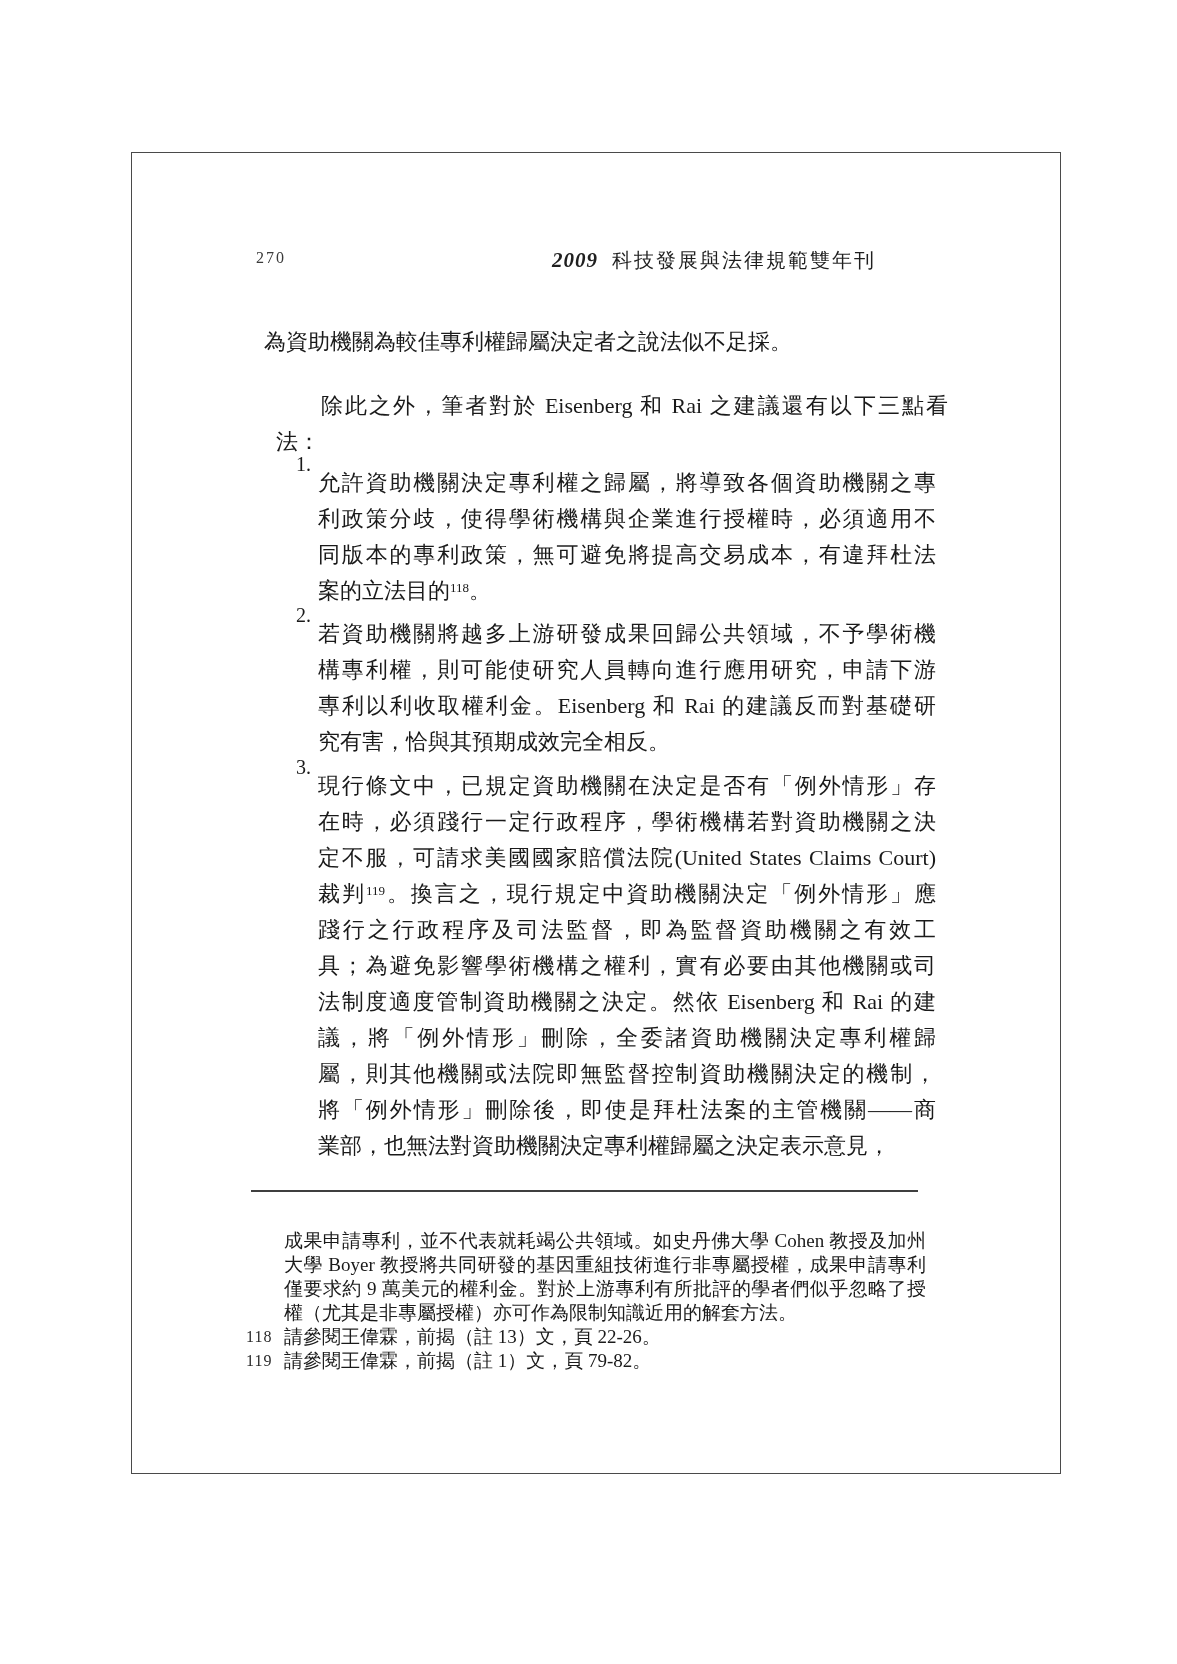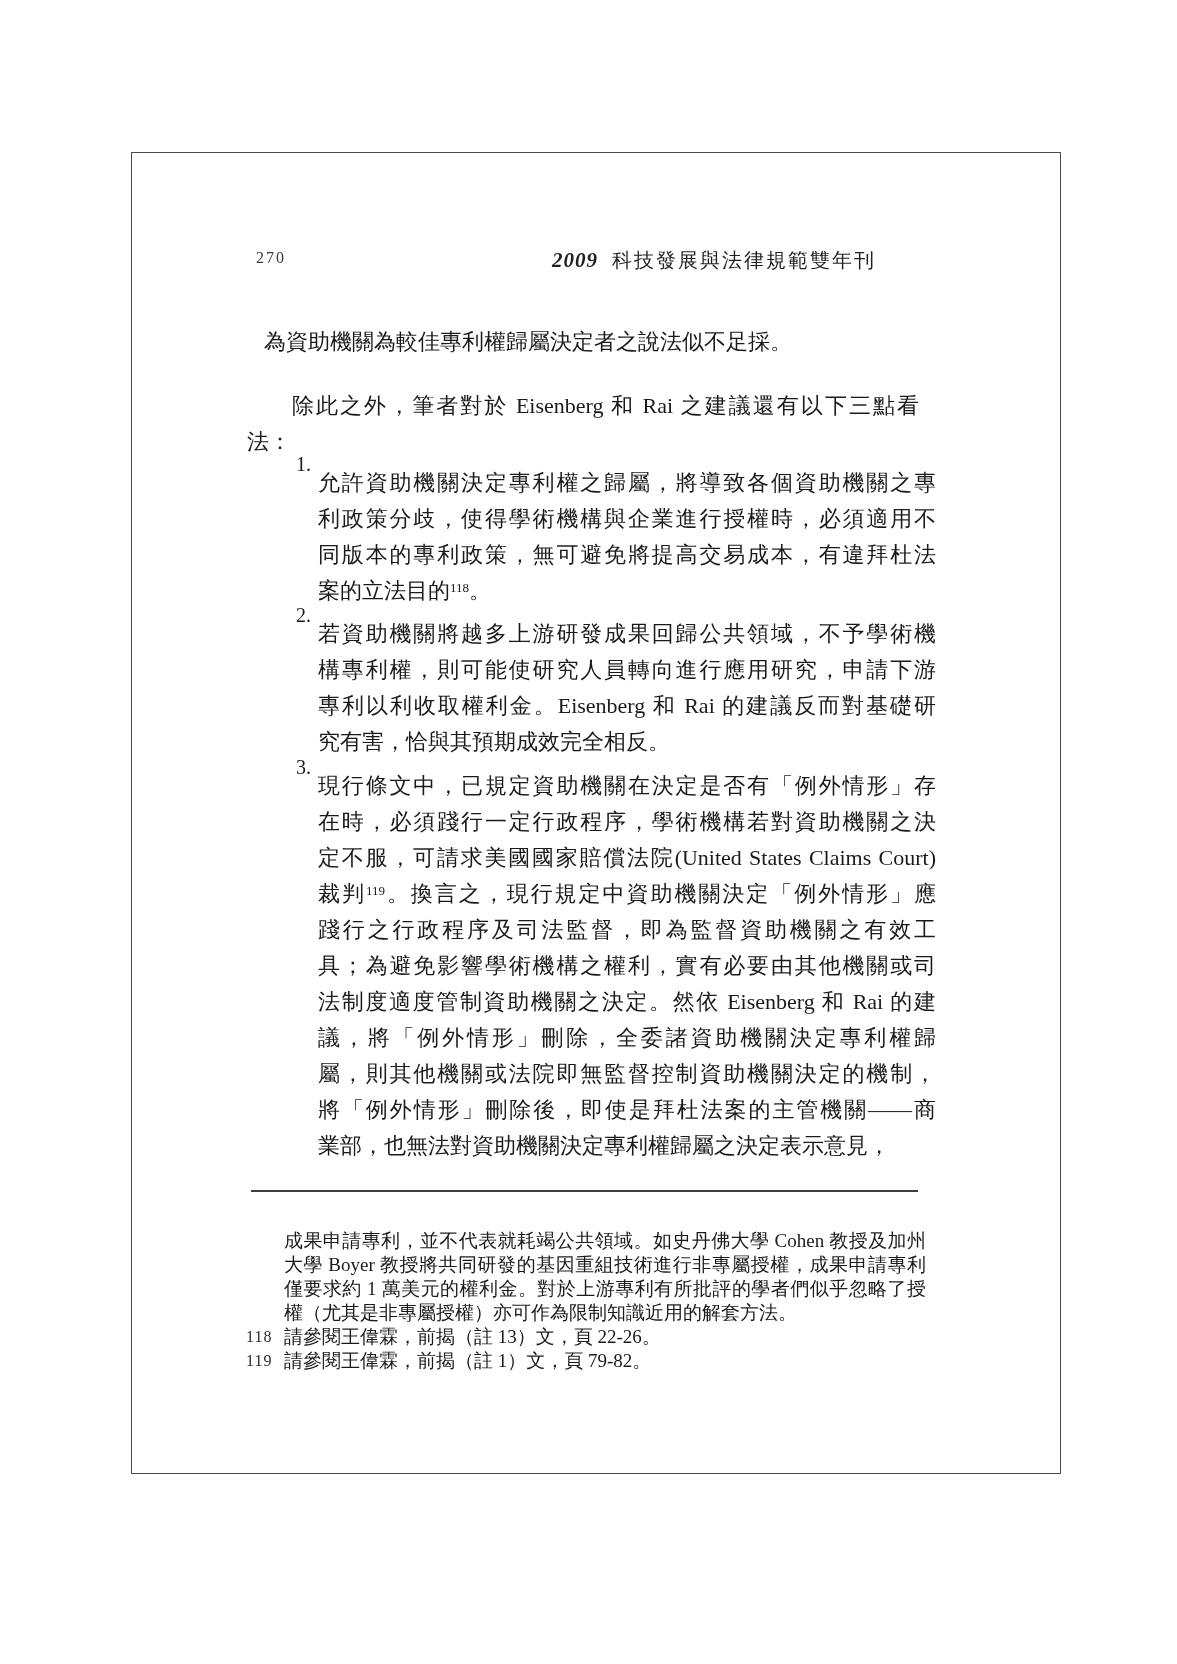--- a/index.html
+++ b/index.html
@@ -8,21 +8,21 @@
   .page{position:absolute;left:131px;top:152px;width:930px;height:1322px;
         border:1px solid #4a4a4a;background:#ffffff;box-sizing:border-box;}
   .pageno{position:absolute;left:124px;top:96px;font-size:16px;color:#3a3a3a;letter-spacing:2px;}
   .header{position:absolute;top:94px;right:184px;font-size:20px;color:#1f1f1f;letter-spacing:2px;white-space:nowrap;}
   .header .year{font-weight:bold;font-style:italic;letter-spacing:1px;margin-right:14px;font-size:21px;}
   .para,.ltext{font-size:22px;margin-top:19px;}
   .line{height:36px;line-height:36px;text-align:justify;text-align-last:justify;white-space:nowrap;}
   .line.nj{text-align-last:left;}
   .line.ind{text-indent:45px;}
   .p1{position:absolute;left:132px;top:152px;width:672px;}
-  .p2{position:absolute;left:115px;top:216px;width:672px;}
+  .p2{position:absolute;left:144px;top:216px;width:672px;}
   .li{position:absolute;left:164px;width:640px;}
   .li1{top:293px;}
   .li2{top:444px;}
   .li3{top:596px;}
   .num{position:absolute;left:0;top:0;width:22px;height:36px;line-height:36px;font-size:20px;}
   .ltext{margin-left:22px;width:618px;}
   sup{font-size:13px;line-height:0;vertical-align:6px;letter-spacing:0;}
   .fnrule{position:absolute;left:119px;top:1037px;width:667px;border-top:2px solid #3f3f3f;}
   .fnblock{position:absolute;left:114px;top:1076px;width:680px;padding-left:38px;box-sizing:content-box;font-size:19px;}
   .fnblock .line{height:24px;line-height:24px;}
@@ -85,21 +85,21 @@
           <div class="line nj">業部，也無法對資助機關決定專利權歸屬之決定表示意見，</div>
         </div>
     </div>
 
     <div class="fnrule"></div>
 
     <div class="fnblock">
       <div class="fncont">
           <div class="line">成果申請專利，並不代表就耗竭公共領域。如史丹佛大學 Cohen 教授及加州</div>
           <div class="line">大學 Boyer 教授將共同研發的基因重組技術進行非專屬授權，成果申請專利</div>
-          <div class="line">僅要求約 1 萬美元的權利金。對於上游專利有所批評的學者們似乎忽略了授</div>
+          <div class="line">僅要求約 9 萬美元的權利金。對於上游專利有所批評的學者們似乎忽略了授</div>
           <div class="line nj">權（尤其是非專屬授權）亦可作為限制知識近用的解套方法。</div>
         </div>
       <div class="fn">
         <span class="fnnum">118</span><span>請參閱王偉霖，前揭（註 13）文，頁 22-26。</span>
       </div>
       <div class="fn">
         <span class="fnnum">119</span><span>請參閱王偉霖，前揭（註 1）文，頁 79-82。</span>
       </div>
     </div>
 

